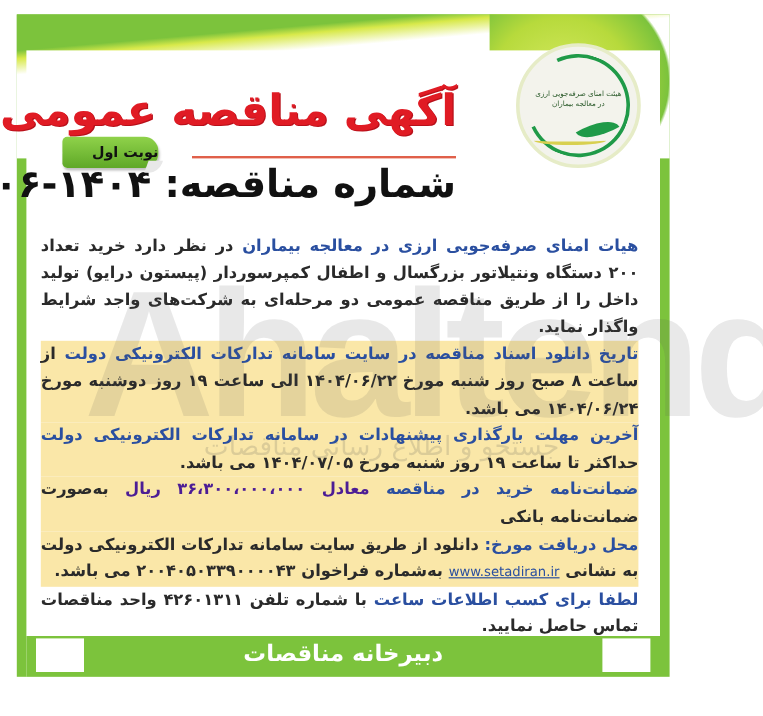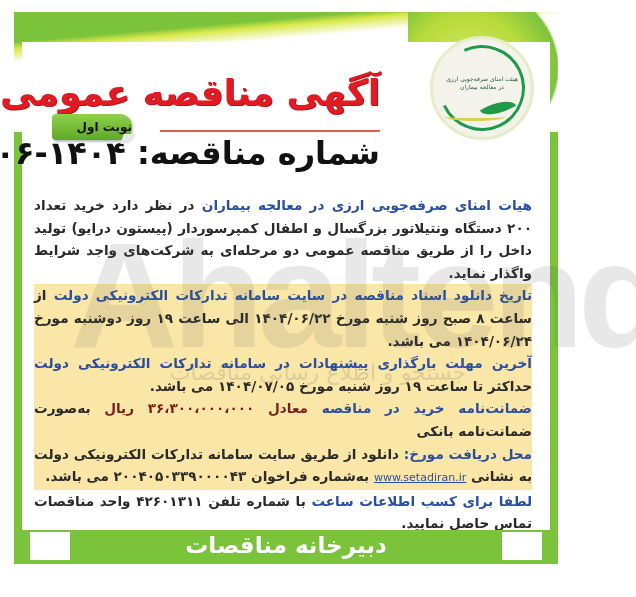--- a/index.html
+++ b/index.html
@@ -80,21 +80,21 @@
 
   .content {
     position: absolute; left: 12px; right: 18px; top: 152px;
     direction: rtl; text-align: justify;
     font-size: 13.6px; line-height: 22.6px; color: #2a2a2a;
     font-weight: bold;
   }
   .content p { margin: 0; }
   .hl { background: #fae7a8; }
   .blue { color: #2a4fa0; font-weight: bold; }
-  .red { color: #7f1d1d; font-weight: bold; }
+  .red { color: #4c1d95; font-weight: bold; }
   .link { color: #2a4fa0; text-decoration: underline; font-weight: normal; font-size: 11px; direction: ltr; unicode-bidi: embed; }
 
   .watermark {
     position: absolute; left: 0; top: 210px; width: 636px; height: 170px;
     pointer-events: none; opacity: 0.13;
     font-size: 150px; font-weight: bold; color: #555; letter-spacing: -6px;
     white-space: nowrap; line-height: 170px; text-align: left; padding-left: 70px;
     font-family: "Liberation Sans", sans-serif;
   }
   .watermark-sub {
@@ -108,21 +108,21 @@
     background: #7cc33c;
   }
   .footer-notch-l, .footer-notch-r {
     position: absolute; bottom: 4px; width: 40px; height: 28px; background: #ffffff;
   }
   .footer-notch-l { left: 8px; }
   .footer-notch-r { right: 8px; }
   .footer-label {
     position: absolute; left: 0; right: 0; bottom: 4px; height: 30px;
     display: flex; align-items: center; justify-content: center;
-    color: #ffffff; font-weight: bold; font-size: 23px; direction: rtl;
+    color: #ffffff; font-weight: bold; font-size: 19px; direction: rtl;
   }
 </style>
 </head>
 <body>
 
 <div class="wrap">
   <div class="header-sweep"></div>
   <div class="header-sweep-right"></div>
 
   <div class="inner">

